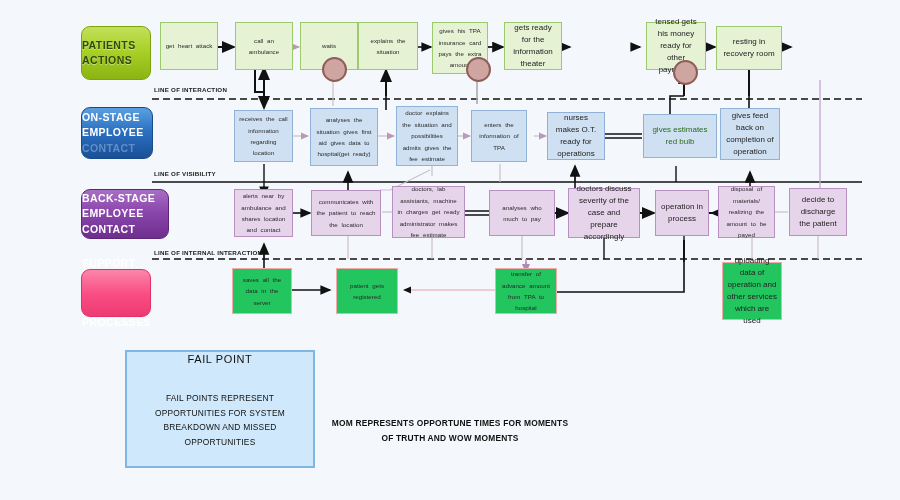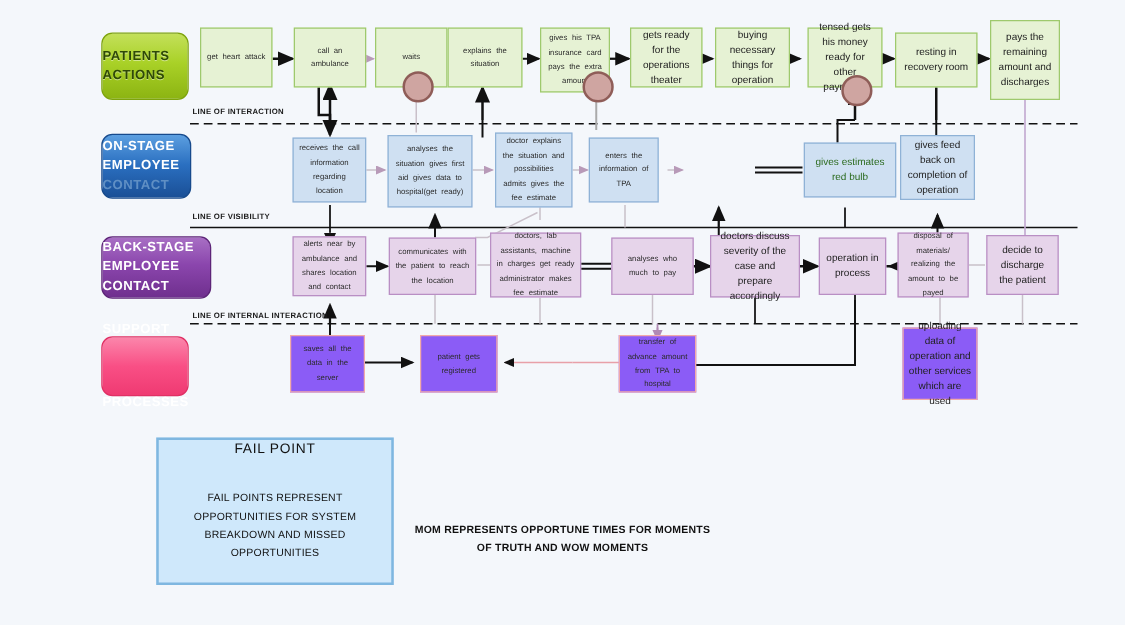--- a/index.html
+++ b/index.html
@@ -58,21 +58,21 @@
     font-size:6.2px;
     line-height:1.85;
     padding:4px 4px;
     color:#2a2a2a;
     word-spacing:2px;
   }
   .box span{display:block;width:100%;}
   .box.green{background:#e6f2d4;border:1px solid #9ec96d;}
   .box.blue{background:#cfe0f2;border:1px solid #8fb2d6;}
   .box.purple{background:#e6d4ea;border:1px solid #b98fc4;}
-  .box.pink{background:#8b5cf6;border:1px solid #f2a9a9;}
+  .box.pink{background:#22c55e;border:1px solid #f2a9a9;}
   .box.big{font-size:8px;line-height:1.5;word-spacing:normal;color:#222;}
   .box.greentext{color:#2c6b1f;}
 
   
   .lbl{
     position:absolute;
     font-size:6.2px;
     font-weight:bold;
     letter-spacing:.25px;
     color:#1a1a1a;
@@ -243,51 +243,48 @@
   <div class="box green" style="left:300px;top:22px;width:58px;height:48px;">
     <span>waits</span>
   </div>
   <div class="box green" style="left:358px;top:22px;width:60px;height:48px;">
     <span>explains  the situation</span>
   </div>
   <div class="box green" style="left:432px;top:22px;width:56px;height:52px;">
     <span>gives his  TPA insurance  card pays  the  extra amount</span>
   </div>
   <div class="box green big" style="left:504px;top:22px;width:58px;height:48px;">
-    <span>gets ready for the operations theater</span>
-  </div>
-  <div class="box green big" style="left:572px;top:22px;width:60px;height:48px;">
-    <span>buying necessary things for operation</span>
+    <span>gets ready for the information theater</span>
   </div>
   <div class="box green big" style="left:646px;top:22px;width:60px;height:48px;">
     <span>tensed gets his money ready for other payments</span>
   </div>
   <div class="box green big" style="left:716px;top:26px;width:66px;height:44px;">
     <span>resting  in recovery  room</span>
-  </div>
-  <div class="box green big" style="left:792px;top:16px;width:56px;height:64px;">
-    <span>pays the remaining amount and discharges</span>
   </div>
 
   <div class="mom" style="left:322px;top:57px;"></div>
   <div class="mom" style="left:466px;top:57px;"></div>
   <div class="mom" style="left:673px;top:60px;"></div>
 
   <div class="box blue" style="left:234px;top:110px;width:59px;height:52px;">
     <span>receives  the call information regarding   location</span>
   </div>
   <div class="box blue" style="left:310px;top:108px;width:68px;height:58px;">
     <span>analyses  the situation gives  first aid gives   data  to hospital(get   ready)</span>
   </div>
   <div class="box blue" style="left:396px;top:106px;width:62px;height:60px;">
     <span>doctor  explains the situation   and possibilities admits  gives  the fee estimate</span>
   </div>
   <div class="box blue" style="left:471px;top:110px;width:56px;height:52px;">
     <span>enters  the information of TPA</span>
   </div>
+  <div class="box blue big" style="left:547px;top:112px;width:58px;height:48px;">
+    <span>nurses makes O.T. ready for operations</span>
+  </div>
   <div class="box blue greentext big" style="left:643px;top:114px;width:74px;height:44px;">
     <span>gives estimates red bulb</span>
   </div>
   <div class="box blue big" style="left:720px;top:108px;width:60px;height:52px;">
     <span>gives feed back on completion of operation</span>
   </div>
 
   <div class="box purple" style="left:234px;top:189px;width:59px;height:48px;">
     <span>alerts  near by ambulance   and shares  location  and contact</span>
   </div>

